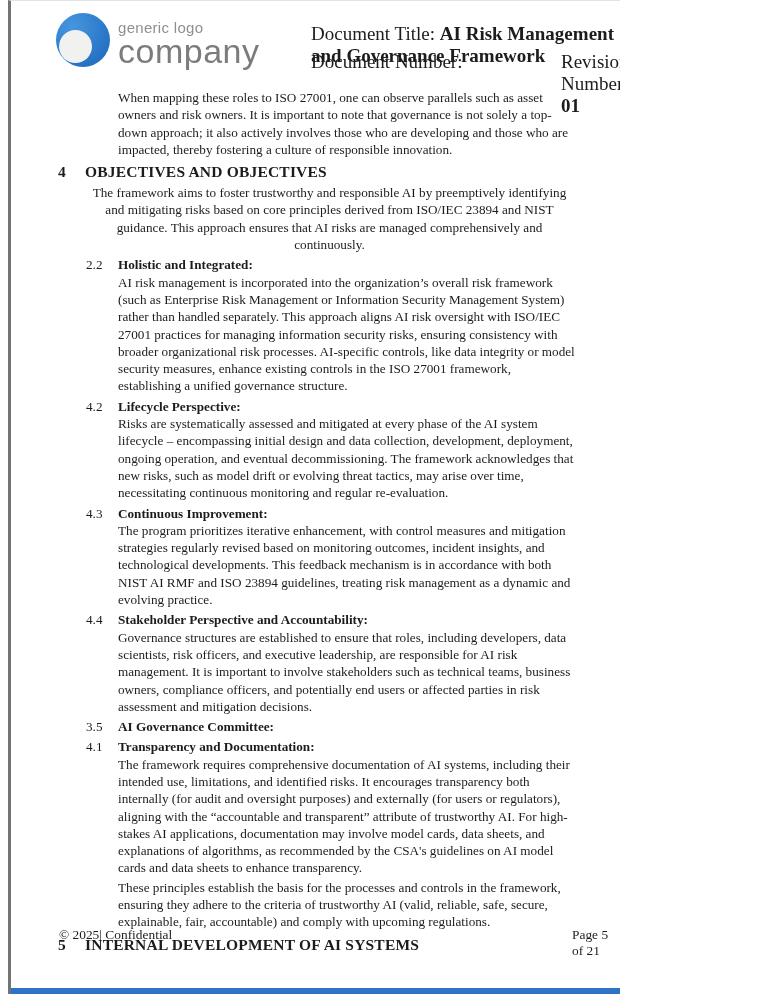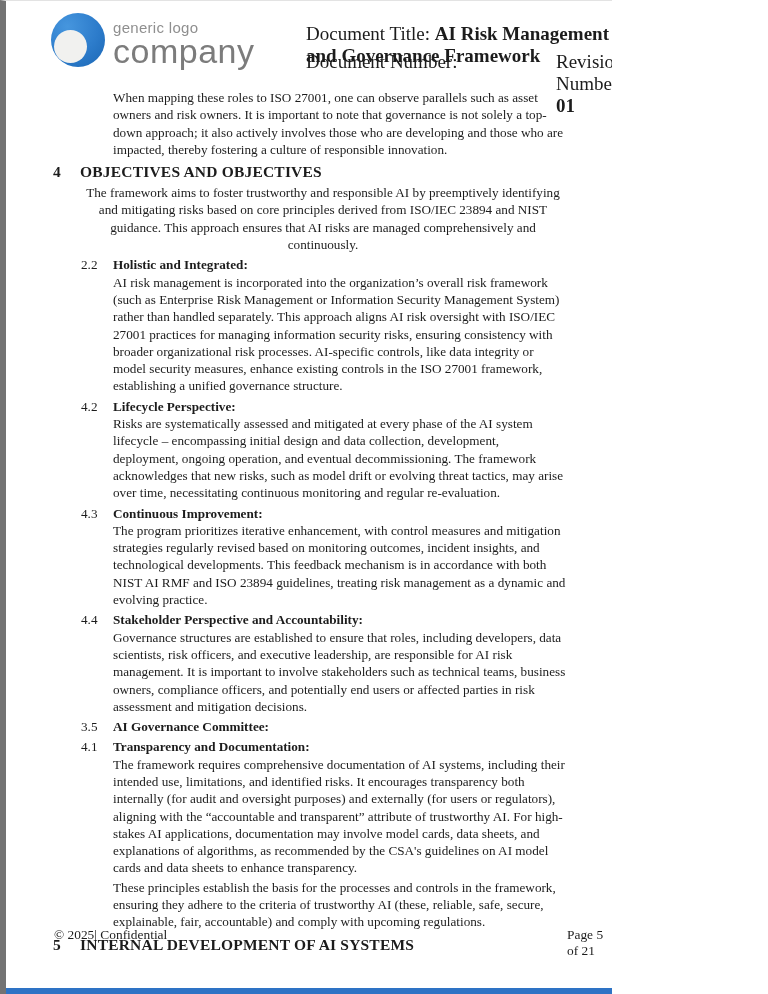--- a/index.html
+++ b/index.html
@@ -1,20 +1,20 @@
 <!DOCTYPE html>
 <html><head>
 <meta charset="utf-8">
 <style>
   html,body{margin:0;padding:0;background:#ffffff;}
   .page{
     width:612px;height:994px;position:relative;background:#ffffff;
-    border-left:6px solid #737373;border-top:1px solid #e3e3e3;
+    border-left:3px solid #737373;border-top:1px solid #e3e3e3;
     box-sizing:border-box;overflow:hidden;
-    font-family:"Liberation Serif", serif;color:#1c1c1c;
+    font-family:"Liberation Serif", serif;color:#1c1c1c;margin-left:8px;
   }
   
   .header{position:relative;height:88px;}
   .logo{position:absolute;left:45px;top:12px;display:flex;align-items:flex-start;}
   .logo-mark{position:relative;width:54px;height:54px;flex:0 0 54px;}
   .logo-circle{width:54px;height:54px;border-radius:50%;
     background:radial-gradient(circle at 30% 25%, #4696de 0%, #2d7ccb 55%, #1a66b4 100%);}
   .logo-inner{position:absolute;left:3px;top:17px;width:33px;height:33px;border-radius:50%;background:#f1f1ef;}
   .logo-text{margin-left:8px;}
   .logo-sub{font-family:"Liberation Sans",sans-serif;font-size:15px;color:#8f8f8f;margin-top:7px;letter-spacing:.3px;line-height:16px;}
@@ -122,21 +122,21 @@
     </div>
 
     <div class="sub">
       <span class="num">4.1</span>
       <div class="sub-body">
         <div class="sub-title">Transparency and Documentation:</div>
         <div>The framework requires comprehensive documentation of AI systems, including their intended use, limitations, and identified risks. It encourages transparency both internally (for audit and oversight purposes) and externally (for users or regulators), aligning with the “accountable and transparent” attribute of trustworthy AI. For high-stakes AI applications, documentation may involve model cards, data sheets, and explanations of algorithms, as recommended by the CSA's guidelines on AI model cards and data sheets to enhance transparency.</div>
       </div>
     </div>
 
-    <p class="closing">These principles establish the basis for the processes and controls in the framework, ensuring they adhere to the criteria of trustworthy AI (these, reliable, safe, secure, explainable, fair, accountable) and comply with upcoming regulations.</p>
+    <p class="closing">These principles establish the basis for the processes and controls in the framework, ensuring they adhere to the criteria of trustworthy AI (valid, reliable, safe, secure, explainable, fair, accountable) and comply with upcoming regulations.</p>
 
     <div class="sec-head">
       <span class="num">5</span>
       <div class="title">INTERNAL DEVELOPMENT OF AI SYSTEMS</div>
     </div>
 
   </div>
 
   <div class="footer">
     <span class="footer-copyright">© 2025| Confidential</span>

